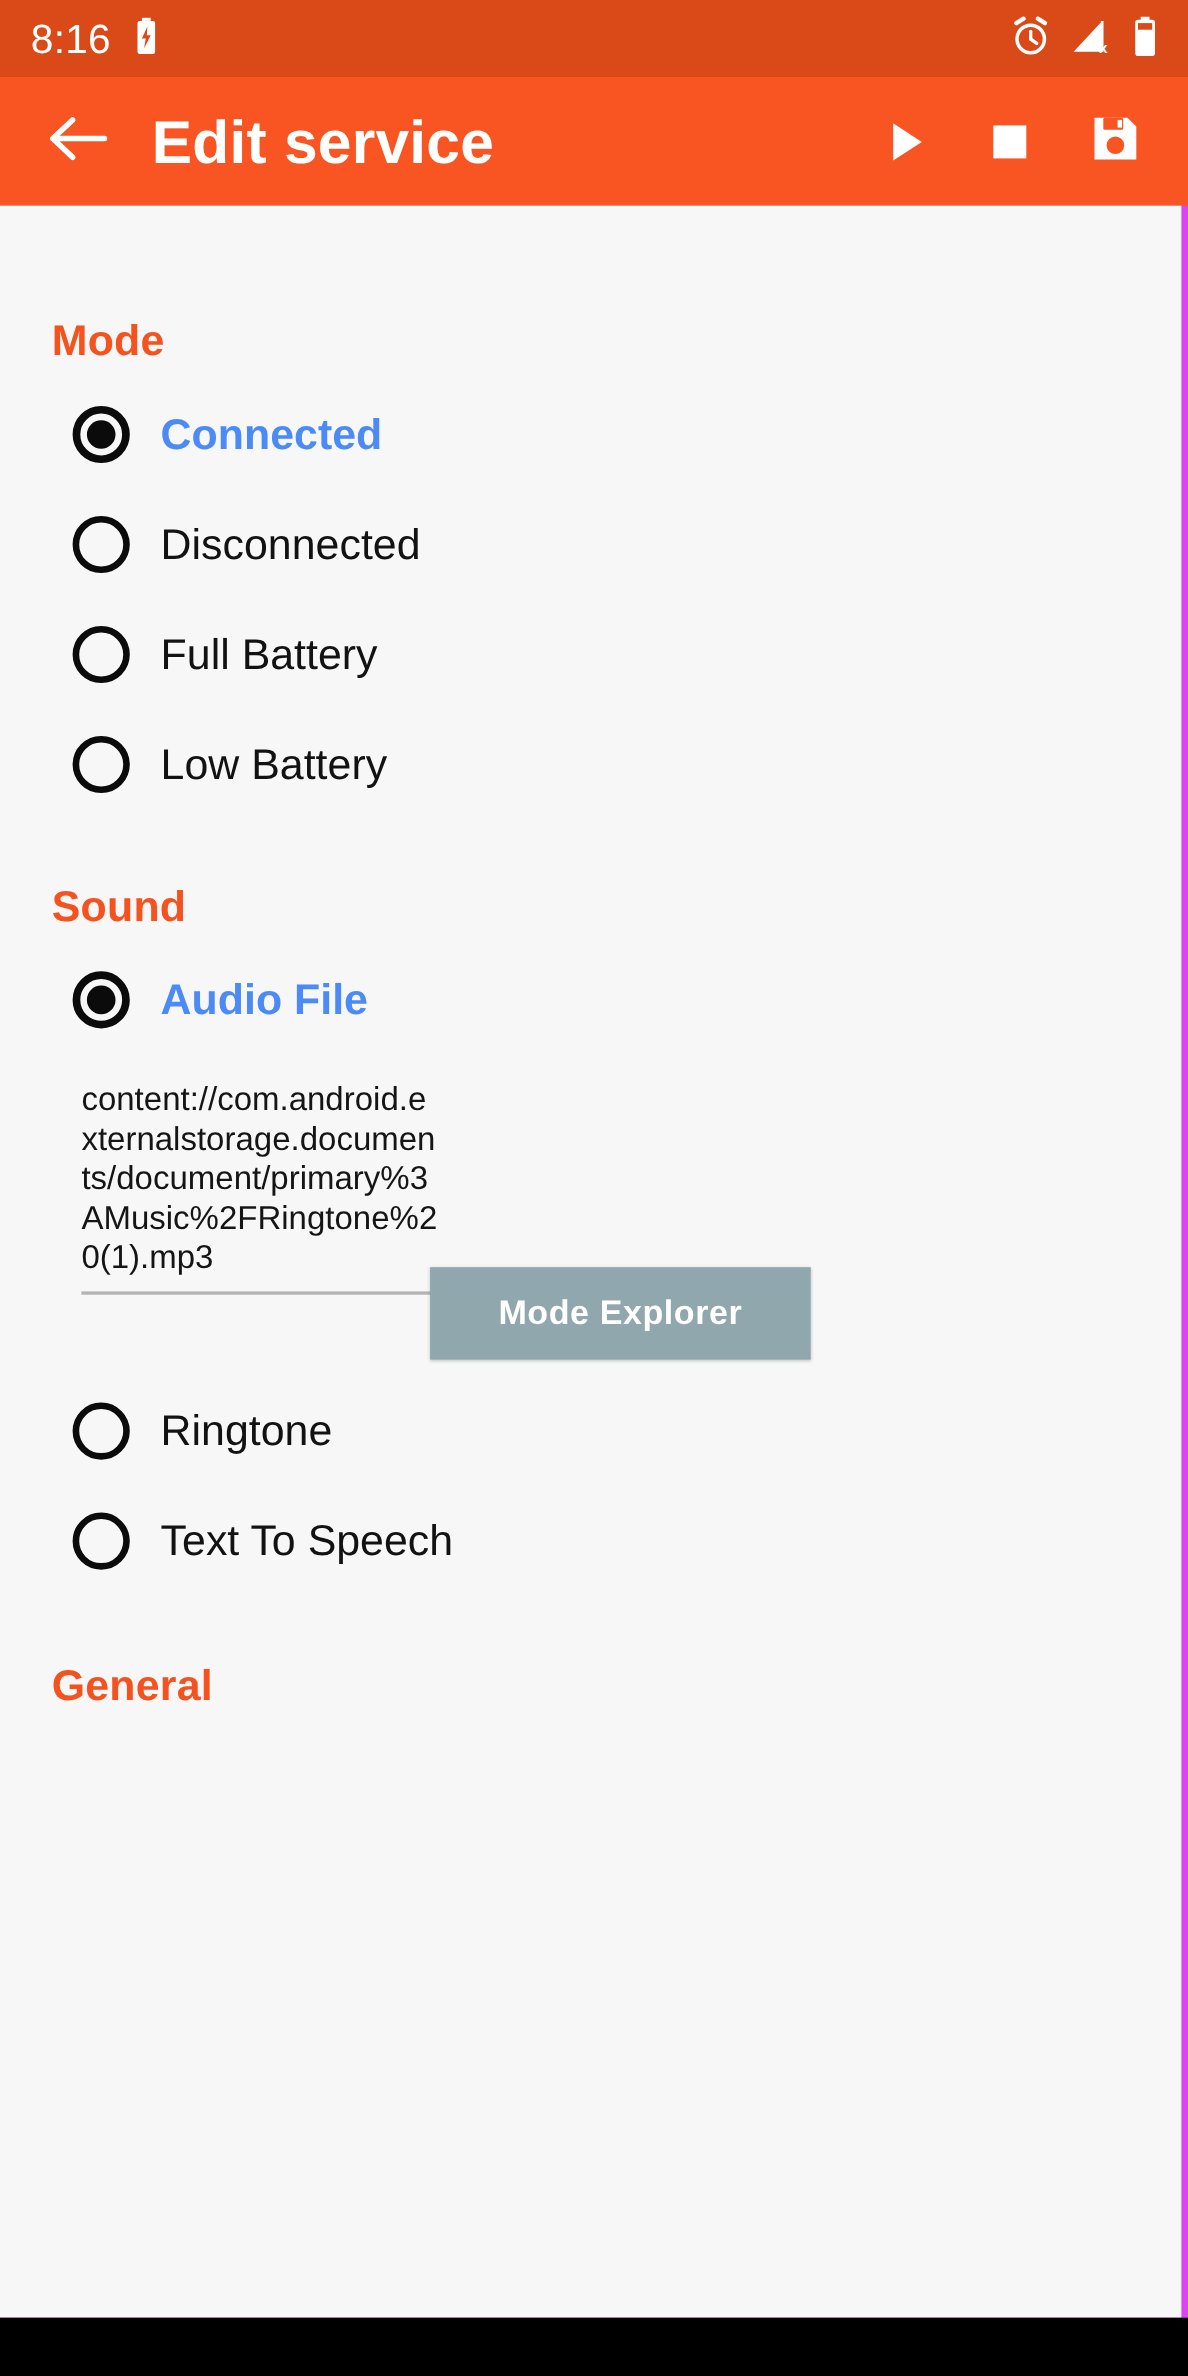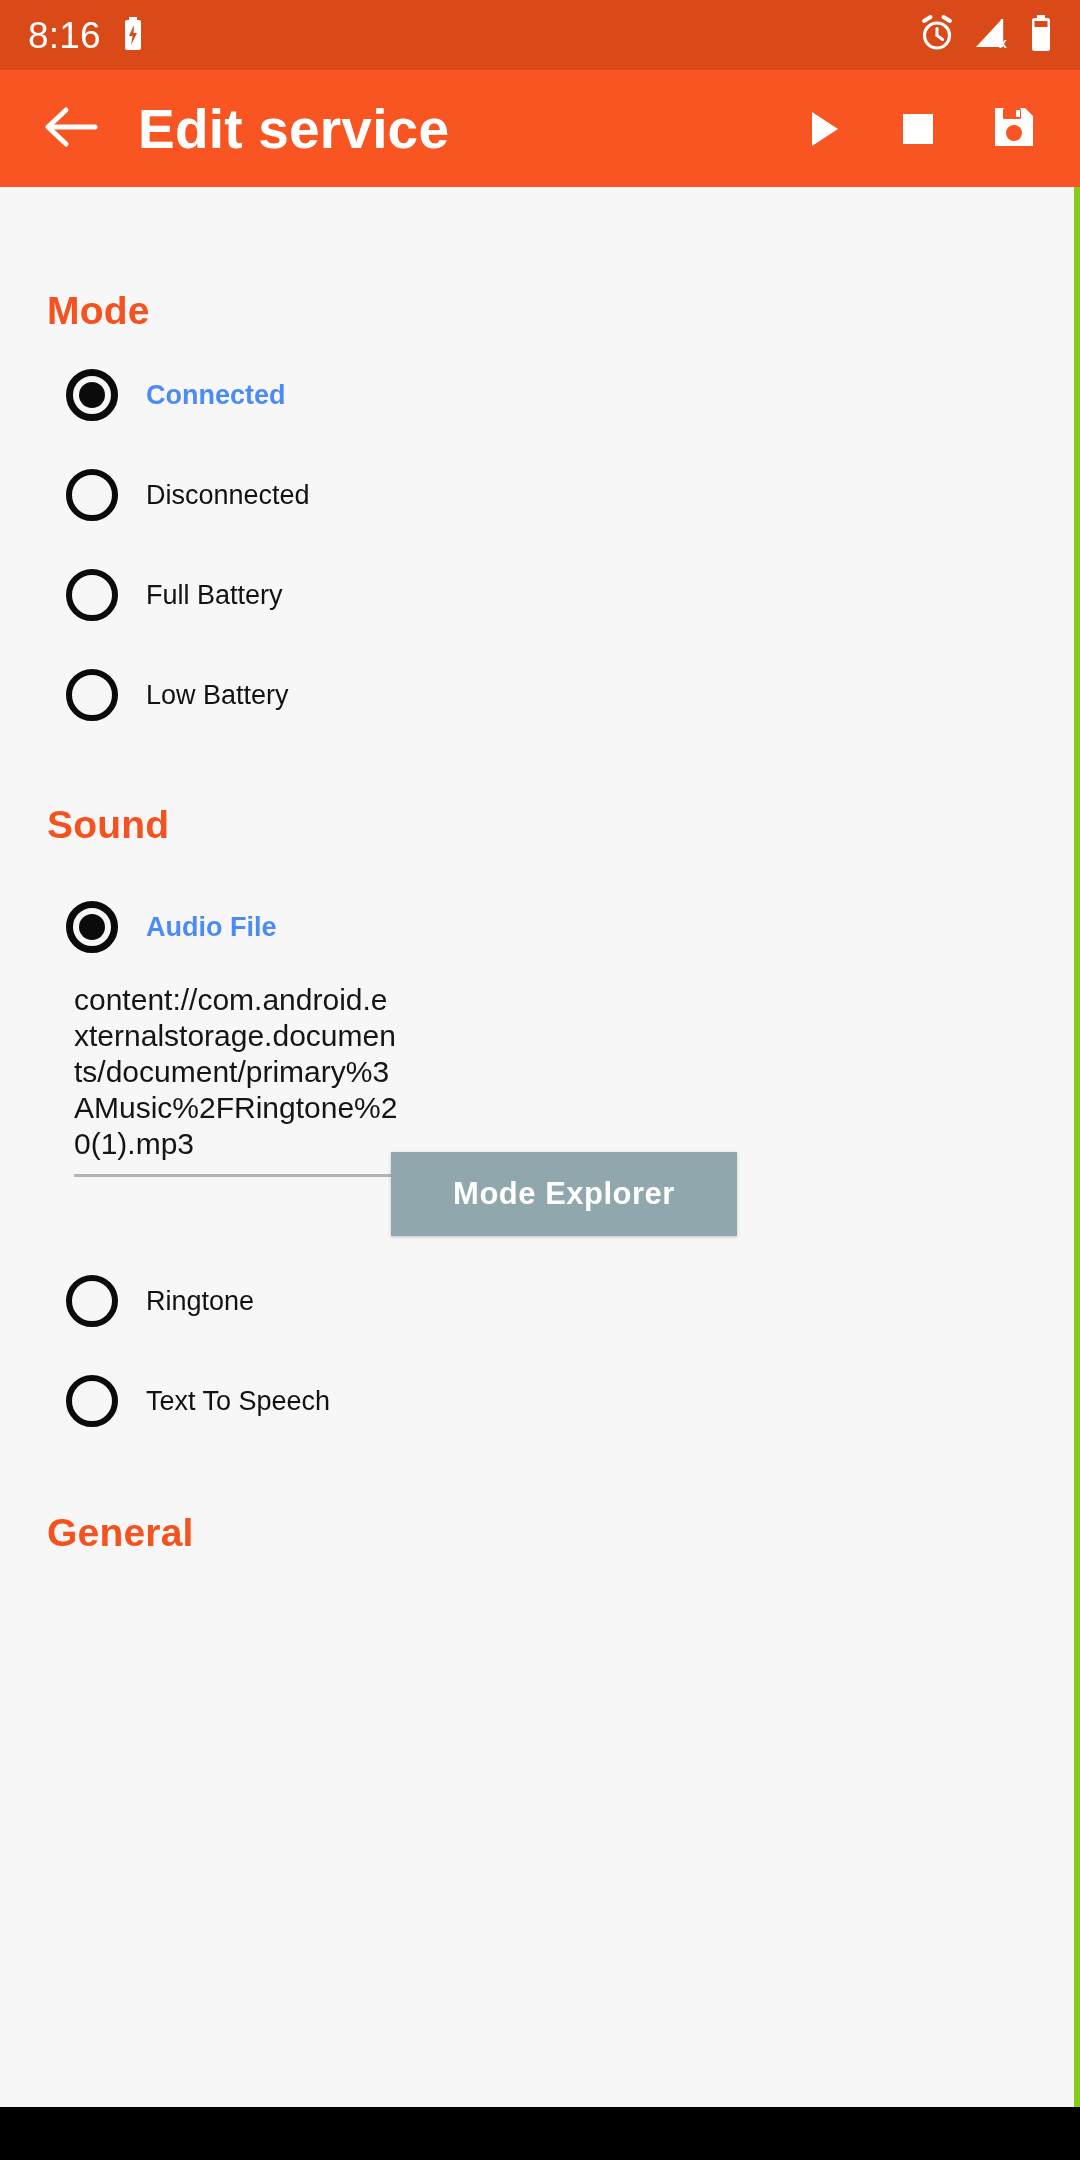--- a/index.html
+++ b/index.html
@@ -5,21 +5,21 @@
   * { margin:0; padding:0; box-sizing:border-box; }
   html, body {
     width:1080px; height:2160px;
     background:#000;
     font-family:"Liberation Sans", sans-serif;
     overflow:hidden;
   }
   #screen {
     position:relative;
     width:1080px; height:2160px;
-    background:#84cc16;
+    background:#d946ef;
     overflow:hidden;
   }
 
   
   #status-bar {
     position:absolute; top:0; left:0;
     width:1080px; height:70px;
     background:#DA4A18;
     display:flex; align-items:center;
     padding:0 28px;
@@ -99,38 +99,38 @@
     display:flex; align-items:center; justify-content:center;
     background:transparent;
   }
   .radio-outer.checked { border-width:7px; }
   .radio-dot {
     width:26px; height:26px; border-radius:50%;
     background:#0B0B0B;
   }
   .radio-label {
     margin-left:28px;
-    font-size:27px;
+    font-size:39px;
     color:#121212;
     font-weight:400;
     white-space:nowrap;
     line-height:1;
   }
   .radio-label.selected {
     color:#4C8BF5;
     font-weight:700;
   }
 
   
   #row-connected    { top:176px; }
   #row-disconnected { top:276px; }
   #row-fullbattery  { top:376px; }
   #row-lowbattery   { top:476px; }
   
-  #row-audiofile    { top:708px; }
+  #row-audiofile    { top:690px; }
   #row-ringtone     { top:1082px; }
   #row-tts          { top:1182px; }
 
   
   #uri-field {
     position:absolute;
     left:74px; top:795px;
     width:326px;
   }
   #uri-text {

